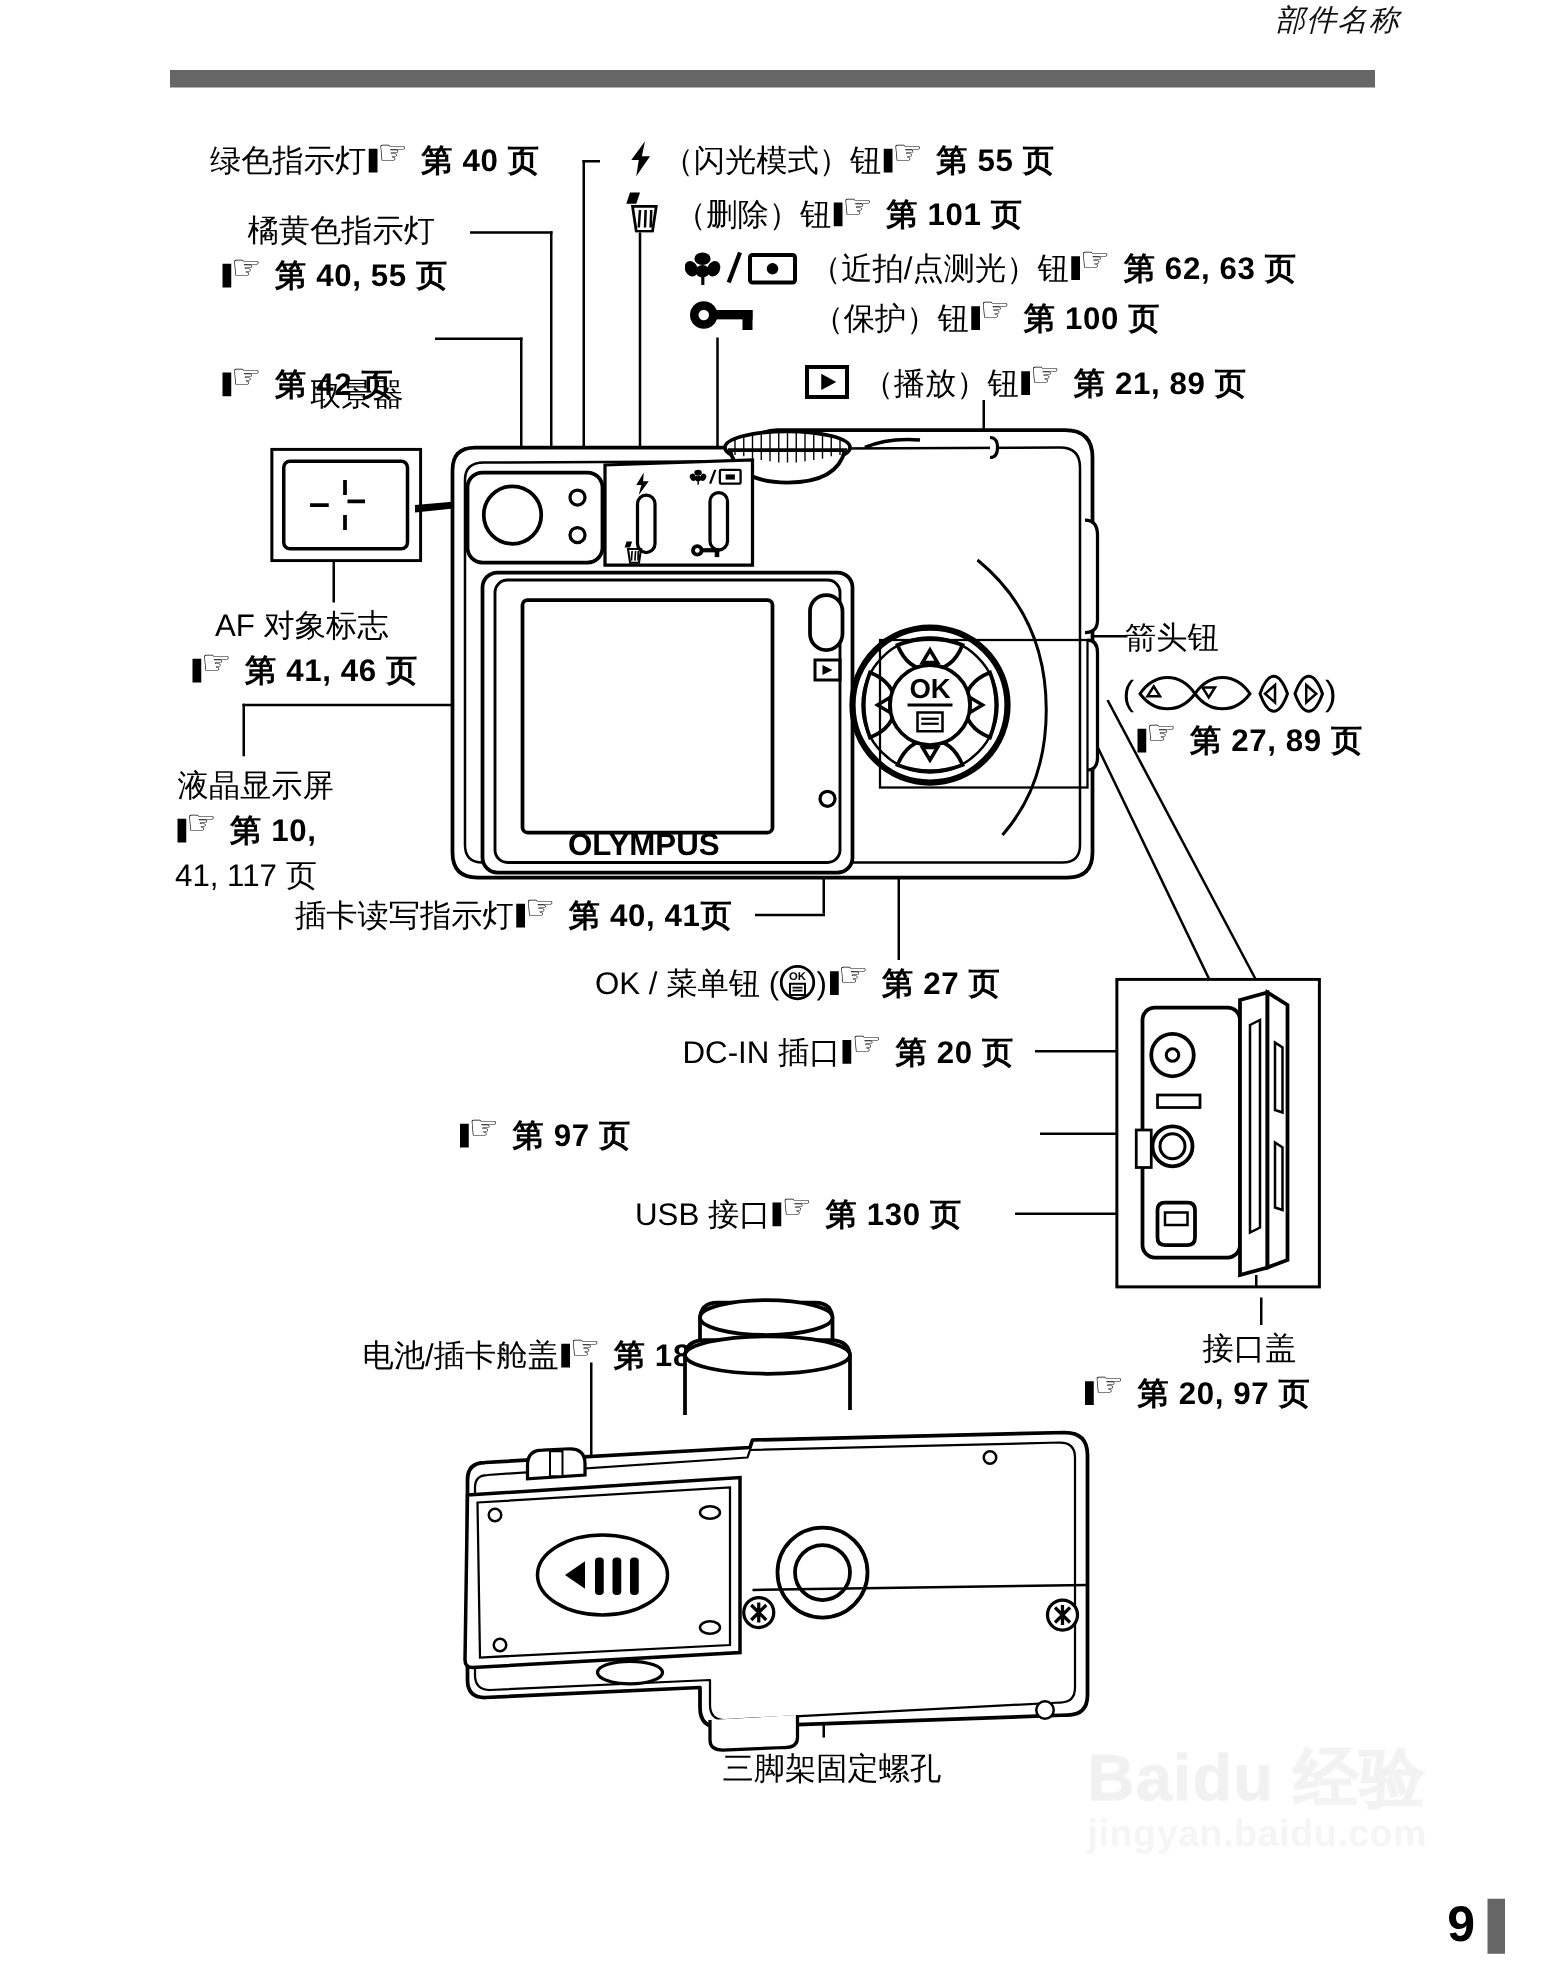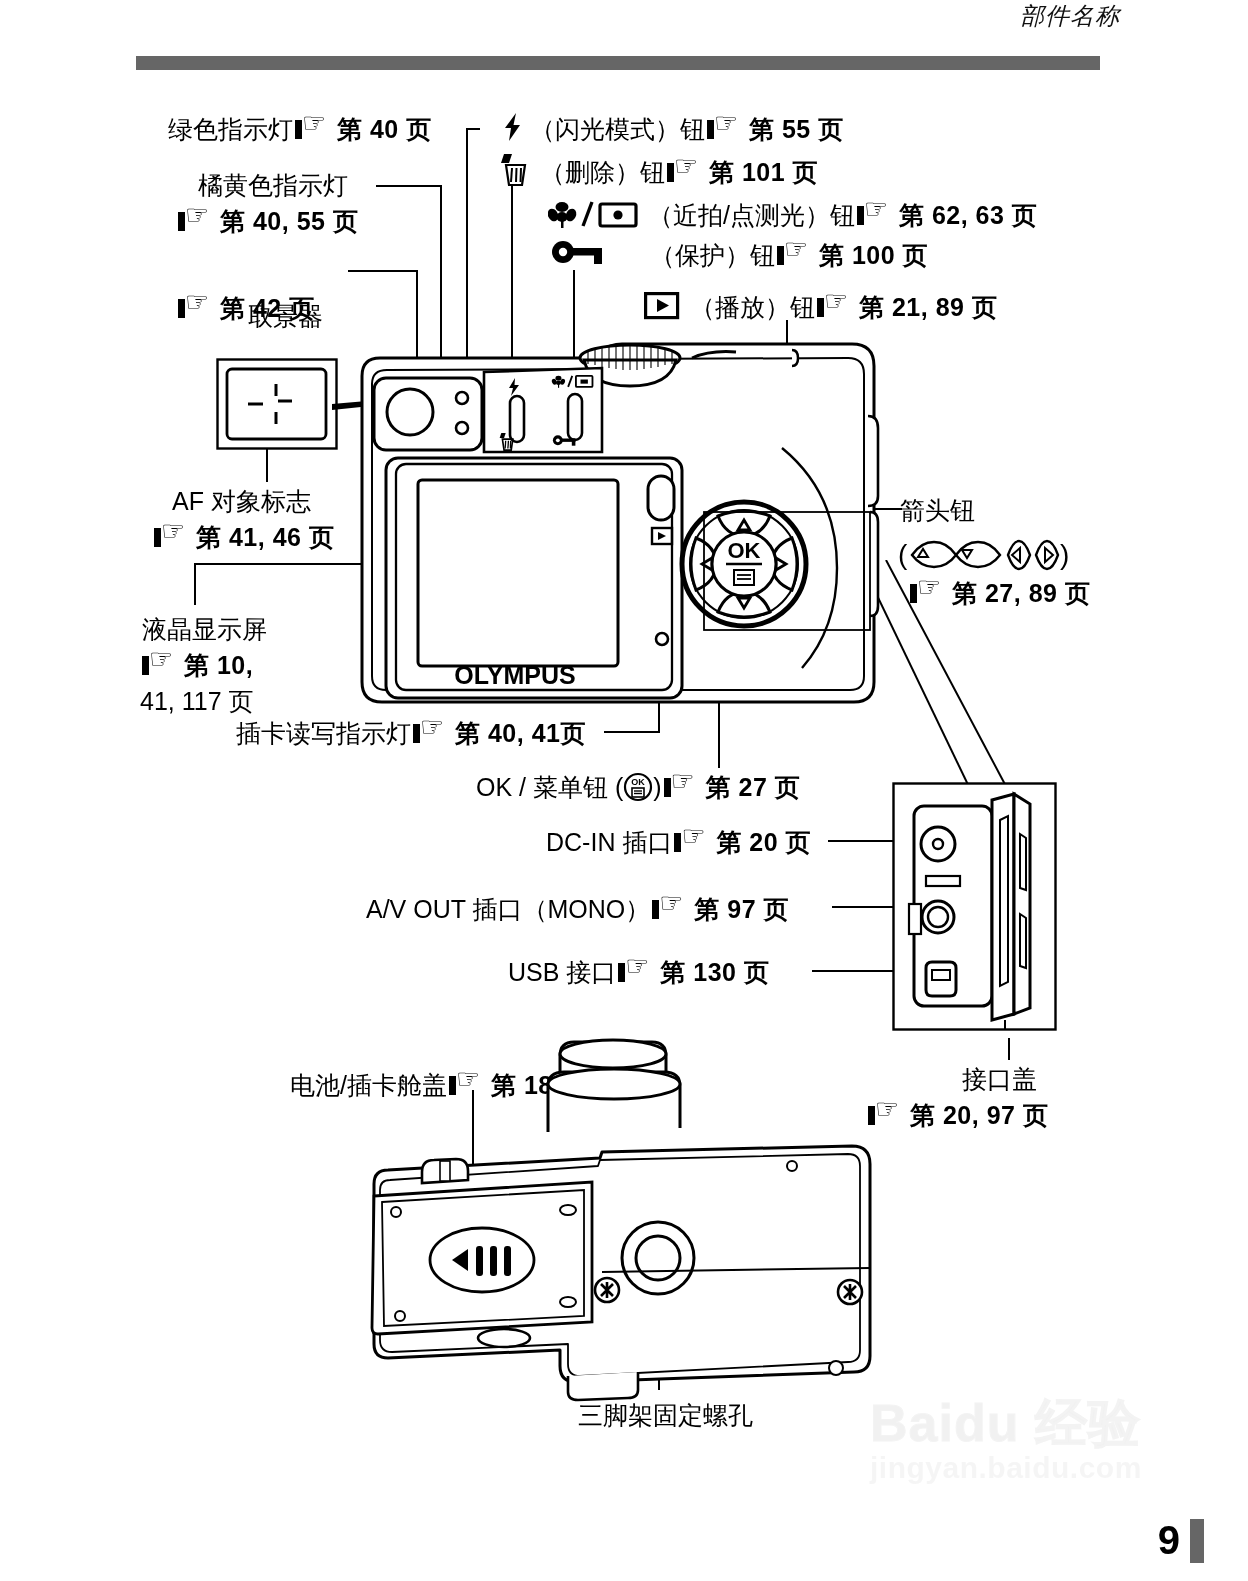--- a/index.html
+++ b/index.html
@@ -259,21 +259,21 @@
       <line x1="11" y1="19" x2="19" y2="19" stroke="#000" stroke-width="1.4"></line>
       <line x1="11" y1="21.5" x2="19" y2="21.5" stroke="#000" stroke-width="1.4"></line>
     </svg><span>)</span><span class="hand"><span class="bar"></span><span class="glyph">☞</span></span><span class="num">第 27 页</span>
   </div>
 
   <div class="lbl" style="left:546px; top:825px;">
     <span>DC-IN 插口</span><span class="hand"><span class="bar"></span><span class="glyph">☞</span></span><span class="num">第 20 页</span>
   </div>
 
   <div class="lbl" style="left:366px; top:892px;">
-    <span>A/V OUT 插口（MONO）</span><span class="hand"><span class="bar"></span><span class="glyph">☞</span></span><span class="num">第 97 页</span>
+    <span class="hand"><span class="bar"></span><span class="glyph">☞</span></span><span class="num">第 97 页</span>
   </div>
 
   <div class="lbl" style="left:508px; top:955px;">
     <span>USB 接口</span><span class="hand"><span class="bar"></span><span class="glyph">☞</span></span><span class="num">第 130 页</span>
   </div>
 
   <div class="lbl" style="left:950px; top:1062px;margin-left:12px;">
     <span>接口盖</span>
   </div>
   <div class="lbl" style="left:866px; top:1098px;">

